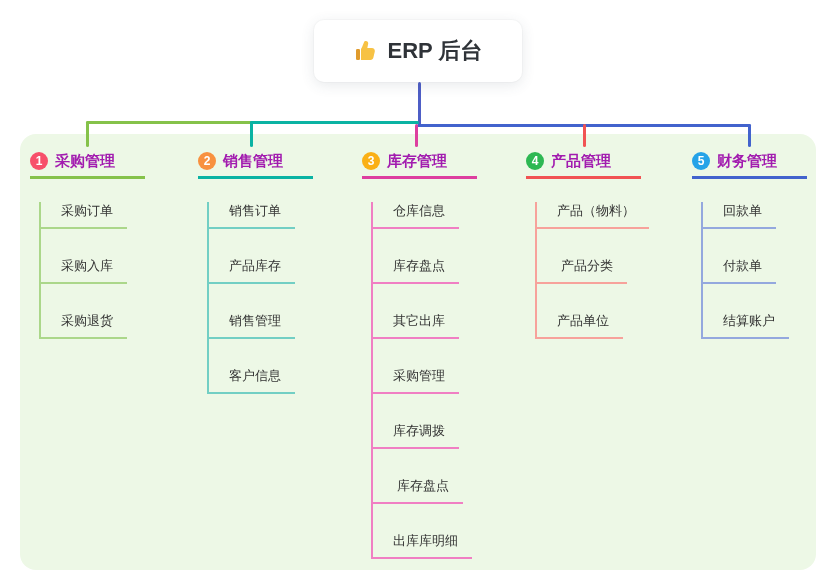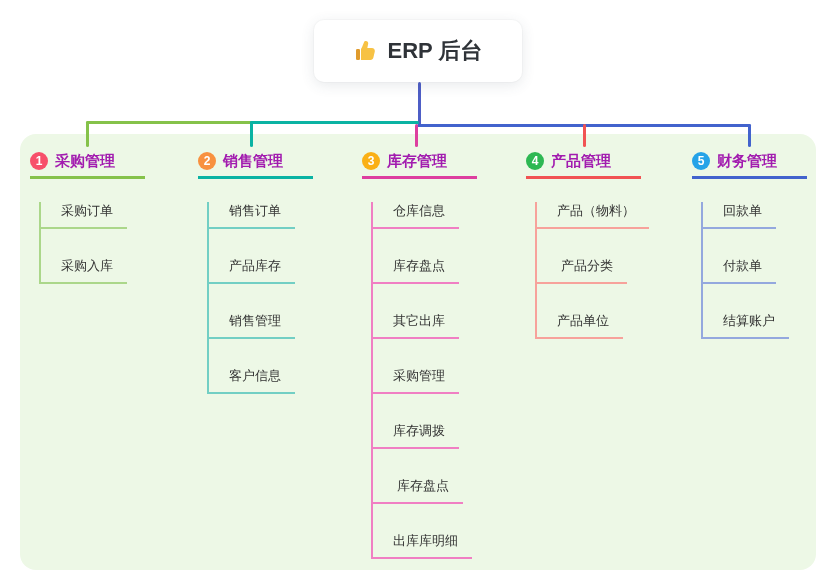--- a/index.html
+++ b/index.html
@@ -66,20 +66,21 @@
 
   <div id="branches">
       <div class="branch" style="left: 30px;">
         <div class="b-header" style="border-bottom-color: rgb(133, 194, 74);">
           <span class="badge" style="background: rgb(247, 80, 106);">1</span>
           <span class="b-title">采购管理</span>
         </div>
         <div class="kids" style="border-left-color: rgb(171, 215, 138);">
           <div class="kid first" style="border-bottom-color: rgb(171, 215, 138);">采购订单</div>
           <div class="kid" style="border-bottom-color: rgb(171, 215, 138);">采购入库</div>
+          <div class="kid" style="border-bottom-color: rgb(171, 215, 138);">采购退货</div>
         </div>
       </div>
       <div class="branch" style="left: 198px;">
         <div class="b-header" style="border-bottom-color: rgb(10, 179, 163);">
           <span class="badge" style="background: rgb(248, 145, 63);">2</span>
           <span class="b-title">销售管理</span>
         </div>
         <div class="kids" style="border-left-color: rgb(114, 207, 196);">
           <div class="kid first" style="border-bottom-color: rgb(114, 207, 196);">销售订单</div>
           <div class="kid" style="border-bottom-color: rgb(114, 207, 196);">产品库存</div>

